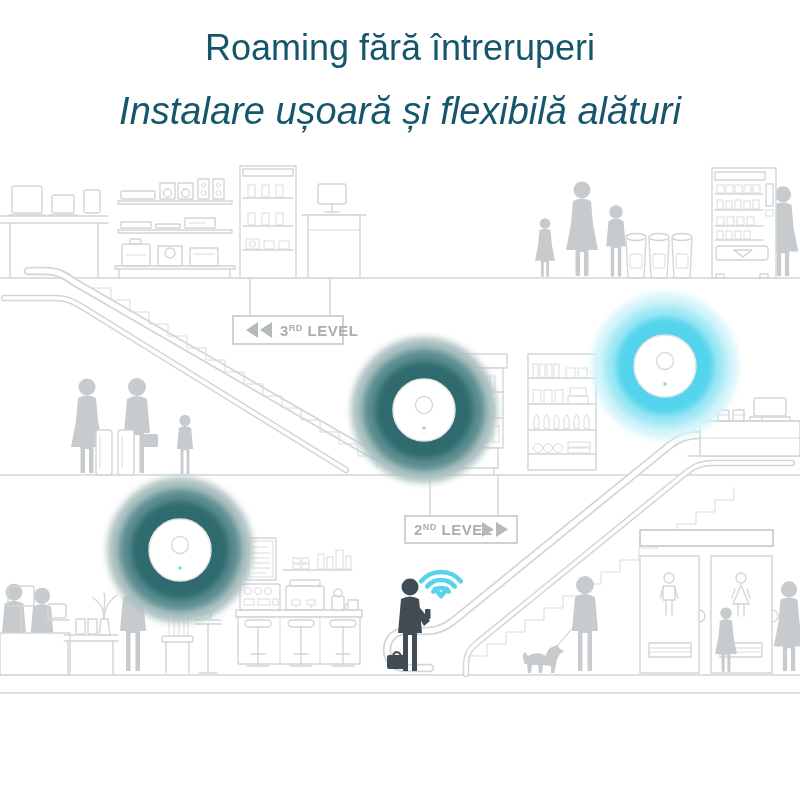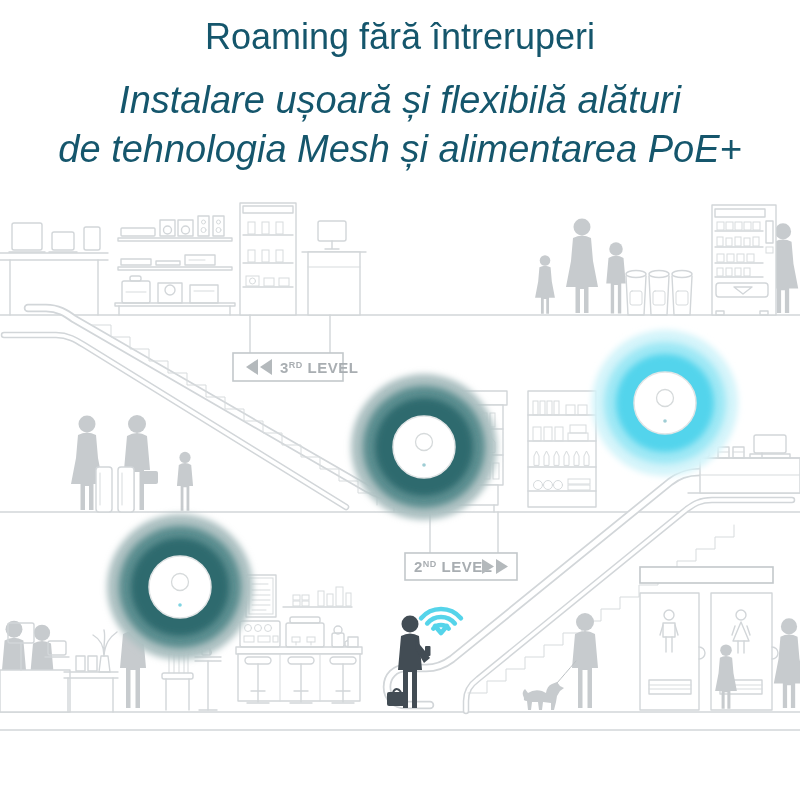--- a/index.html
+++ b/index.html
@@ -1,18 +1,18 @@
 <!DOCTYPE html>
 <html><head>
 <meta charset="utf-8">
 <style>
   html,body{margin:0;padding:0;background:#fff;}
   body{width:800px;height:800px;overflow:hidden;font-family:"Liberation Sans",sans-serif;}
   .header{width:800px;text-align:center;}
-  .title{margin:15px 0 0 0;font-size:36px;font-weight:500;color:#15566c;line-height:1.2;}
+  .title{margin:26px 0 0 0;font-size:36px;font-weight:500;color:#15566c;line-height:1.2;}
   .subtitle{margin:18px auto 0 auto;font-size:38px;font-weight:500;color:#15566c;line-height:1.28;font-style:italic;}
   .scene{display:block;margin-top:2px;}
   .ln{fill:none;stroke:#d2d6d9;stroke-width:1.4;stroke-linecap:round;stroke-linejoin:round;}
   .lnw{fill:#ffffff;stroke:#d2d6d9;stroke-width:1.4;stroke-linejoin:round;}
   .thin{fill:none;stroke:#d7dbdd;stroke-width:1;stroke-linecap:round;}
   .sil{fill:#c7cbce;stroke:none;}
   .dark{fill:#424c54;stroke:none;}
   .railo{fill:none;stroke:#d2d6d9;stroke-width:8.5;stroke-linecap:round;}
   .raili{fill:none;stroke:#ffffff;stroke-width:5;stroke-linecap:round;}
   .sko{fill:none;stroke:#d2d6d9;stroke-width:6.5;stroke-linecap:round;}
@@ -22,21 +22,20 @@
   .arr{fill:#b4b9bc;stroke:none;}
   .wifi{fill:none;stroke:#55d4ea;stroke-width:4.6;stroke-linecap:round;stroke-linejoin:round;}
 </style>
 </head>
 <body>
 
 <div class="header">
   <h1 class="title">Roaming fără întreruperi</h1>
   <div class="subtitle">
     <div>Instalare ușoară și flexibilă alături</div>
-    <div>de tehnologia Mesh și alimentarea PoE+</div>
   </div>
 </div>
 
 <svg class="scene" width="800" height="600" viewBox="0 0 800 600">
   <defs>
     <filter id="soft" x="-30%" y="-30%" width="160%" height="160%">
         <feGaussianBlur stdDeviation="3"></feGaussianBlur>
       </filter>
     <g id="pm">
       <circle cx="0" cy="-88" r="9"></circle>

